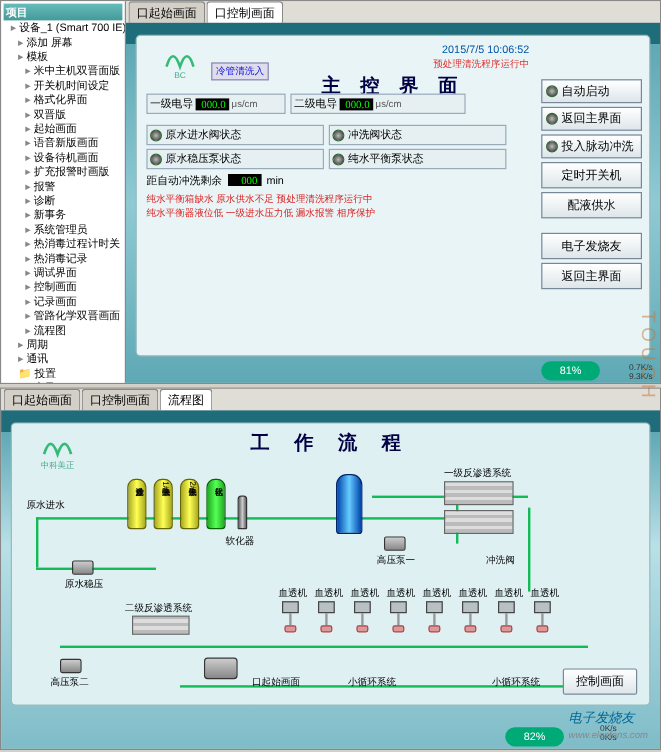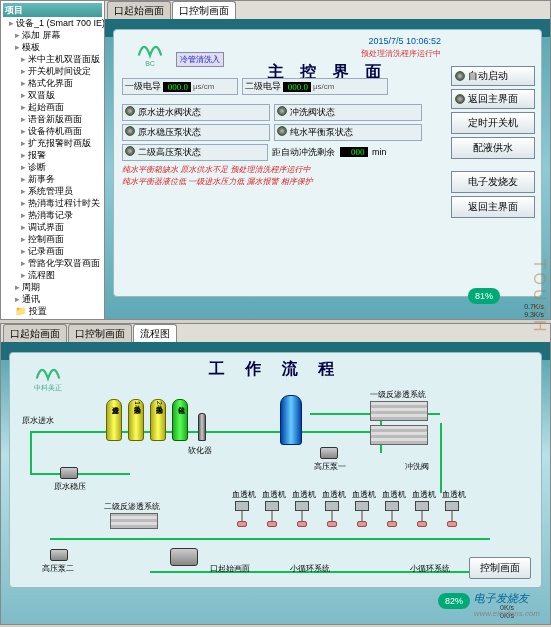--- a/index.html
+++ b/index.html
@@ -30,32 +30,32 @@
   .title-main { position: absolute; left: 50%; top: 8px; transform: translateX(-50%); font-size: 16px; font-weight: bold; letter-spacing: 6px; color: #004; margin-top: 24px; }
   .timestamp { position: absolute; right: 100px; top: 6px; font-size: 9px; color: #05a; }
   .status-line { position: absolute; right: 100px; top: 18px; font-size: 8px; color: #d33; }
 
   .panel-left { position: absolute; left: 8px; top: 48px; width: 300px; }
   .row { display: flex; gap: 4px; margin-bottom: 3px; align-items: center; }
   .field { display: flex; align-items: center; border: 1px solid #9ab; background: #e6f0f3; padding: 1px 2px; font-size: 9px; min-height: 16px; }
   .field-label { white-space: nowrap; }
   .field-val { background: #000; color: #0f0; font-family: Liberation Serif, serif; padding: 0 3px; margin: 0 2px; min-width: 28px; text-align: right; }
   .field-unit { color: #555; font-size: 8px; }
-  .status-btn { display: flex; border: 1px solid #9ab; background: #e6f0f3; padding: 1px 2px; font-size: 9px; min-height: 16px; flex: 1; }
+  .status-btn { display: flex; align-items: center; border: 1px solid #9ab; background: #e6f0f3; padding: 1px 2px; font-size: 9px; min-height: 16px; flex: 1; }
   .lamp { width: 10px; height: 10px; border-radius: 50%; background: radial-gradient(#fff, #0c0 60%, #080); border: 1px solid #363; margin-right: 3px; }
   .lamp.off { background: radial-gradient(#bbb, #666 60%, #333); }
-  .red-text { color: #d22; font-size: 8px; margin-top: 1px; font-style: italic; }
+  .red-text { color: #d22; font-size: 8px; margin-top: 1px; }
   .remain { font-size: 9px; margin-top: 0; }
 
   .btn-col { position: absolute; right: 6px; top: 36px; width: 84px; display: flex; flex-direction: column; gap: 3px; }
   .btn { background: linear-gradient(#fff, #dde6ea); border: 1px solid #789; padding: 3px; font-size: 10px; text-align: center; border-radius: 0; }
   .btn.with-lamp { display:flex; align-items:center; padding: 2px;}
   .btn.with-lamp .lamp { margin: 0 3px 0 1px; }
 
-  .footer-badge { position: absolute; right: 50px; bottom: 15px; width: 32px; height: 16px; background: #0a7; color: #fff; border-radius: 8px; font-size: 9px; display: flex; align-items: center; justify-content: center; }
+  .footer-badge { position: absolute; right: 50px; bottom: 2px; width: 49px; height: 16px; background: #0a7; color: #fff; border-radius: 8px; font-size: 9px; display: flex; align-items: center; justify-content: center; }
   .footer-stats { position: absolute; right: 6px; bottom: 0; font-size: 7px; line-height: 8px; color: #333; }
 
   
   .bot-shot { height: 302px; border: 1px solid #888; margin-top: 3px; display: flex; flex-direction: column; }
   .bot-screen { flex: 1; position: relative; background: linear-gradient(#1f6d7a 0, #1f6d7a 18px, #5fa8b5 18px, #b8e0e7 40%, #7fbcc8 100%); }
   .flow-box { position: absolute; left: 8px; top: 10px; right: 8px; bottom: 36px; background: #dff0f3; border: 1px solid #9bb; border-radius: 4px; }
   .flow-title { position: absolute; left: 50%; top: 6px; transform: translateX(-50%); font-size: 16px; font-weight: bold; letter-spacing: 8px; color: #004; }
   .watermark { position: absolute; right: 2px; bottom: 288px; writing-mode: vertical-lr; font-size: 16px; color: rgba(190,120,60,0.5); letter-spacing: 4px; }
   .corner-logo { position: absolute; right: 10px; bottom: 6px; font-size: 11px; color: #069; font-style: italic; }
 
@@ -163,42 +163,42 @@
               <div class="status-btn">
                   <span class="lamp off"></span>
                   <span>原水稳压泵状态</span>
                 </div>
               <div class="status-btn">
                   <span class="lamp off"></span>
                   <span>纯水平衡泵状态</span>
                 </div>
             </div>
             <div class="row">
-              <div class="status-btn" style="max-width:146px">
-                  <span class="lamp off"></span>
-                  <span>二级高压泵状态</span>
-                </div>
               <div class="remain">
                 <span>距自动冲洗剩余</span>
                 <span class="field-val" style="display:inline-block">000</span>
                 <span>min</span>
               </div>
             </div>
             <div class="red-text">纯水平衡箱缺水    原水供水不足    预处理清洗程序运行中</div>
             <div class="red-text">纯水平衡器液位低    一级进水压力低  漏水报警  相序保护</div>
           </div>
 
           <div class="btn-col">
             <div class="btn with-lamp">
                 <span class="lamp off"></span>
                 <span>自动启动</span>
               </div>
             <div class="btn with-lamp">
                 <span class="lamp off"></span>
                 <span>返回主界面</span>
+              </div>
+            <div class="btn with-lamp">
+                <span class="lamp off"></span>
+                <span>投入脉动冲洗</span>
               </div>
             <div class="btn">定时开关机</div>
             <div class="btn">配液供水</div>
             <div style="height:6px"></div>
             <div class="btn">电子发烧友</div>
             <div class="btn">返回主界面</div>
           </div>
         </div>
         <div class="footer-badge">81%</div>
         <div class="footer-stats" style="white-space:pre">0.7K/s

